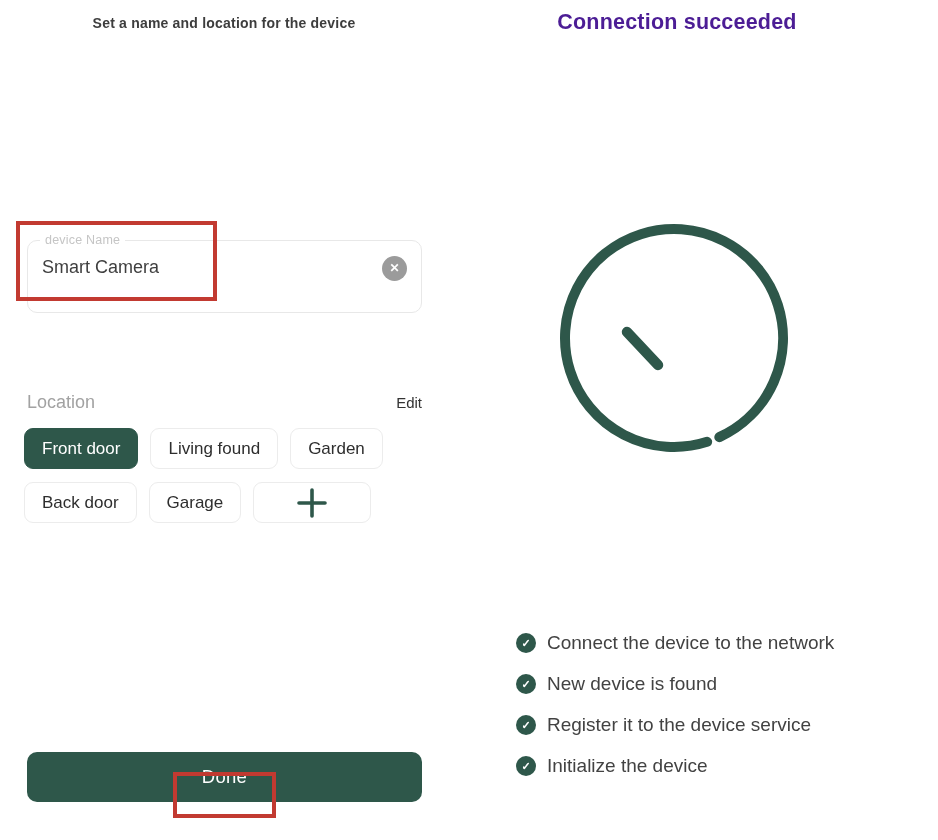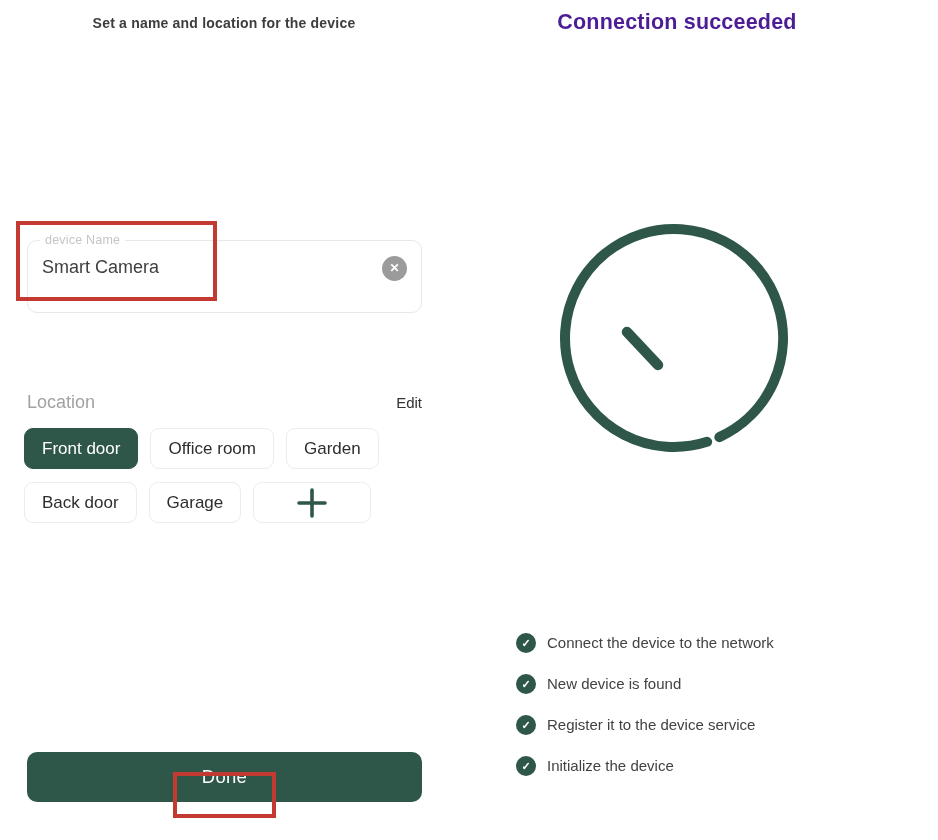--- a/index.html
+++ b/index.html
@@ -76,21 +76,21 @@
 
   .steps { position:absolute; left:516px; top:632px; }
   .step {
     display:flex; align-items:center; height:21px; margin-bottom:20px;
   }
   .check-circle {
     width:20px; height:20px; border-radius:50%; background:#2e574a;
     color:#ffffff; font-size:11px; line-height:20px; text-align:center;
     flex:0 0 20px; font-weight:bold;
   }
-  .step-text { margin-left:11px; font-size:15px; color:#424242; }
+  .step-text { margin-left:11px; font-size:19px; color:#424242; }
 </style>
 </head>
 <body>
 
 <div class="stage">
 
   <section>
     <h1 class="left-title">Set a name and location for the device</h1>
 
     <div class="field">
@@ -102,21 +102,21 @@
     </div>
     <div class="annotation annot-name"></div>
 
     <div class="loc-head">
       <span class="loc-label">Location</span>
       <a class="edit-link">Edit</a>
     </div>
 
     <div class="chips">
       <button class="chip selected">Front door</button>
-      <button class="chip">Office room</button>
+      <button class="chip">Living found</button>
       <button class="chip">Garden</button>
       <button class="chip">Back door</button>
       <button class="chip">Garage</button>
       <button class="chip add">
         <svg width="30" height="30" viewBox="0 0 30 30">
           <line x1="15" y1="2" x2="15" y2="28" stroke="#2e574a" stroke-width="3.6" stroke-linecap="round"></line>
           <line x1="2" y1="15" x2="28" y2="15" stroke="#2e574a" stroke-width="3.6" stroke-linecap="round"></line>
         </svg>
       </button>
     </div>

